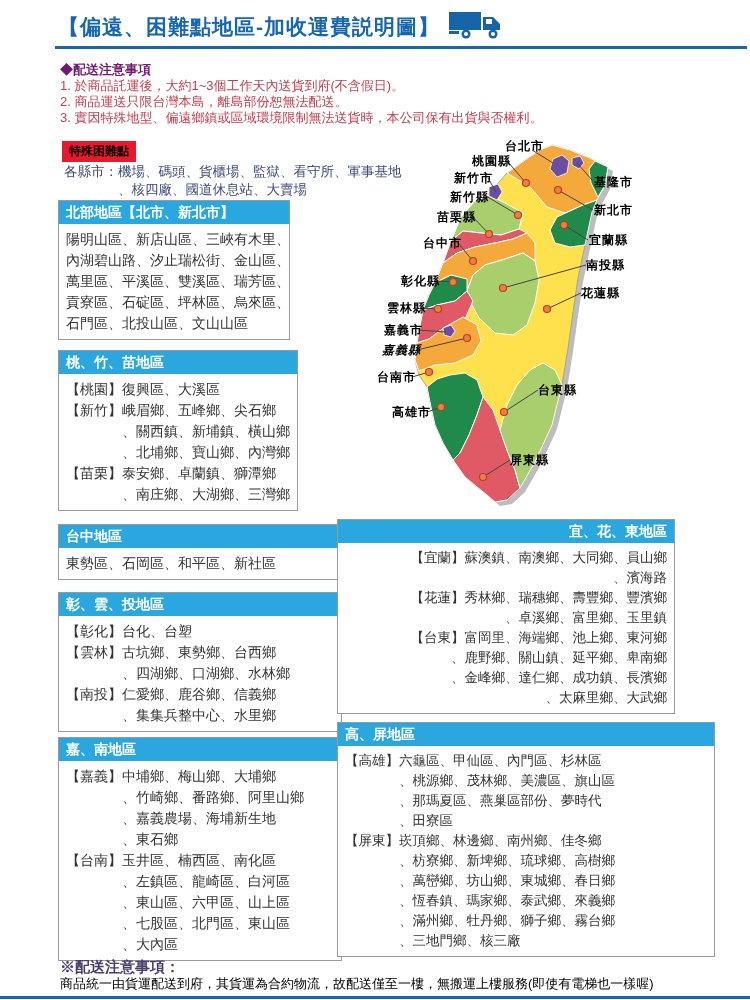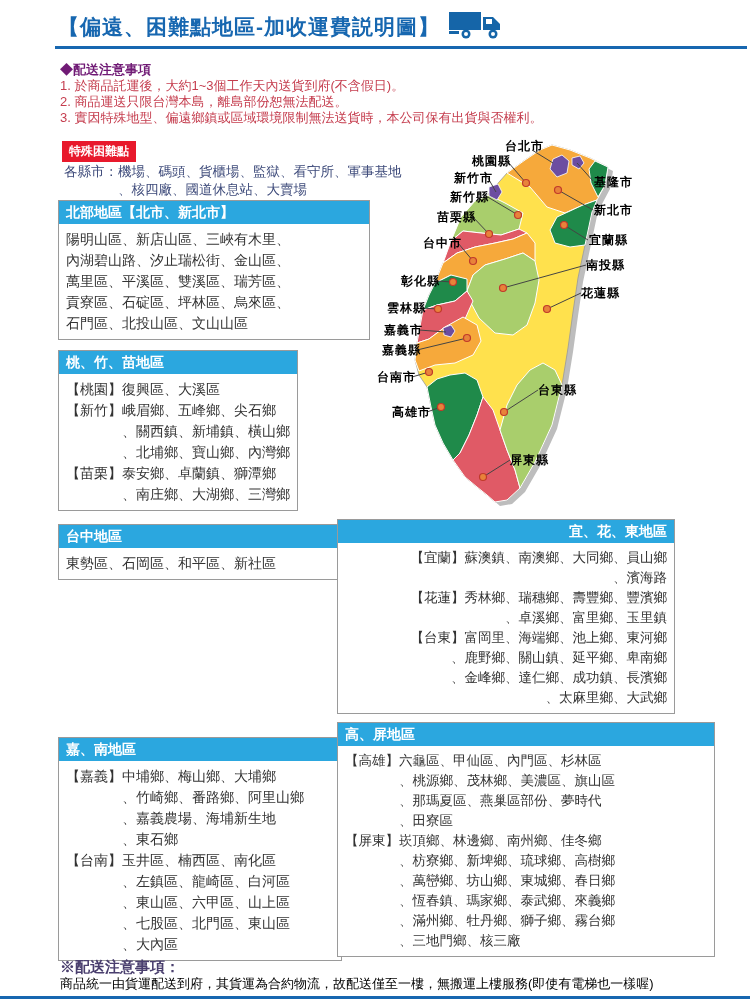--- a/index.html
+++ b/index.html
@@ -10,21 +10,21 @@
   .title-row{position:absolute;left:58px;top:10px;display:flex;align-items:center;gap:8px;}
   .title{font-size:21px;font-weight:bold;color:#1767b0;letter-spacing:1px;white-space:nowrap;}
   .title-underline{position:absolute;left:55px;top:46px;width:692px;height:3px;background:#1767b0;}
   .bottom-line{position:absolute;left:0px;top:996px;width:750px;height:3px;background:#1767b0;}
 
   
   .notices{position:absolute;left:60px;top:62px;color:#c53d4e;font-size:13px;line-height:16px;}
   .notices .nh{color:#701a75;font-weight:bold;}
 
   
-  .badge{position:absolute;left:62px;top:141px;background:#e8192c;color:#ffffff;font-size:12px;font-weight:bold;padding:2px 7px;}
+  .badge{position:absolute;left:62px;top:141px;background:#e8192c;color:#000000;font-size:12px;font-weight:bold;padding:2px 7px;}
   .special-lines{position:absolute;left:64px;top:163px;color:#3d4a7a;font-size:13.5px;line-height:18px;}
 
   
   .region{position:absolute;border:1px solid #9a9a9a;background:#fff;box-sizing:border-box;}
   .region .hdr{background:#2ba7df;color:#fff;font-weight:bold;font-size:14px;padding:3px 7px;line-height:17px;}
   .region .bd{padding:5px 7px;font-size:14px;color:#333;}
   .lc .bd div{line-height:21px;white-space:nowrap;}
   .rc .bd div{line-height:20px;white-space:nowrap;font-size:13.5px;}
 
   
@@ -63,21 +63,21 @@
     <div>2. 商品運送只限台灣本島，離島部份恕無法配送。</div>
     <div>3. 實因特殊地型、偏遠鄉鎮或區域環境限制無法送貨時，本公司保有出貨與否權利。</div>
   </div>
 
   <div class="badge">特殊困難點</div>
   <div class="special-lines">
     <div>各縣市：機場、碼頭、貨櫃場、監獄、看守所、軍事基地</div>
     <div>　　　　、核四廠、國道休息站、大賣場</div>
   </div>
 
-  <div class="region lc" style="left:58px;top:200px;width:312px;">
+  <div class="region lc" style="left:58px;top:200px;width:232px;">
     <div class="hdr">北部地區【北市、新北市】</div>
     <div class="bd">
       <div>陽明山區、新店山區、三峽有木里、</div>
       <div>內湖碧山路、汐止瑞松街、金山區、</div>
       <div>萬里區、平溪區、雙溪區、瑞芳區、</div>
       <div>貢寮區、石碇區、坪林區、烏來區、</div>
       <div>石門區、北投山區、文山山區</div>
     </div>
   </div>
 
@@ -93,20 +93,30 @@
     </div>
   </div>
 
   <div class="region lc" style="left:58px;top:524px;width:284px;">
     <div class="hdr">台中地區</div>
     <div class="bd">
       <div>東勢區、石岡區、和平區、新社區</div>
     </div>
   </div>
 
+  <div class="region lc" style="left:58px;top:592px;width:284px;">
+    <div class="hdr">彰、雲、投地區</div>
+    <div class="bd">
+      <div>【彰化】台化、台塑</div>
+      <div>【雲林】古坑鄉、東勢鄉、台西鄉</div>
+      <div>　　　　、四湖鄉、口湖鄉、水林鄉</div>
+      <div>【南投】仁愛鄉、鹿谷鄉、信義鄉</div>
+      <div>　　　　、集集兵整中心、水里鄉</div>
+    </div>
+  </div>
 
   <div class="region lc" style="left:58px;top:737px;width:284px;">
     <div class="hdr">嘉、南地區</div>
     <div class="bd">
       <div>【嘉義】中埔鄉、梅山鄉、大埔鄉</div>
       <div>　　　　、竹崎鄉、番路鄉、阿里山鄉</div>
       <div>　　　　、嘉義農場、海埔新生地</div>
       <div>　　　　、東石鄉</div>
       <div>【台南】玉井區、楠西區、南化區</div>
       <div>　　　　、左鎮區、龍崎區、白河區</div>
@@ -226,21 +236,21 @@
 
   <div class="mlabel" style="left:505px;top:138px;">台北市</div>
   <div class="mlabel" style="left:472px;top:153px;">桃園縣</div>
   <div class="mlabel" style="left:454px;top:170px;">新竹市</div>
   <div class="mlabel" style="left:450px;top:189px;">新竹縣</div>
   <div class="mlabel" style="left:437px;top:209px;">苗栗縣</div>
   <div class="mlabel" style="left:423px;top:235px;">台中市</div>
   <div class="mlabel" style="left:401px;top:273px;">彰化縣</div>
   <div class="mlabel" style="left:387px;top:300px;">雲林縣</div>
   <div class="mlabel" style="left:384px;top:322px;">嘉義市</div>
-  <div class="mlabel" style="left:382px;top:342px;">嘉義縣</div>
+  <div class="mlabel" style="left:382px;top:342px;font-style:italic;">嘉義縣</div>
   <div class="mlabel" style="left:377px;top:369px;">台南市</div>
   <div class="mlabel" style="left:392px;top:404px;">高雄市</div>
   <div class="mlabel" style="left:594px;top:174px;">基隆市</div>
   <div class="mlabel" style="left:594px;top:202px;">新北市</div>
   <div class="mlabel" style="left:589px;top:232px;">宜蘭縣</div>
   <div class="mlabel" style="left:586px;top:257px;">南投縣</div>
   <div class="mlabel" style="left:581px;top:285px;">花蓮縣</div>
   <div class="mlabel" style="left:538px;top:382px;">台東縣</div>
   <div class="mlabel" style="left:510px;top:452px;">屏東縣</div>
 

